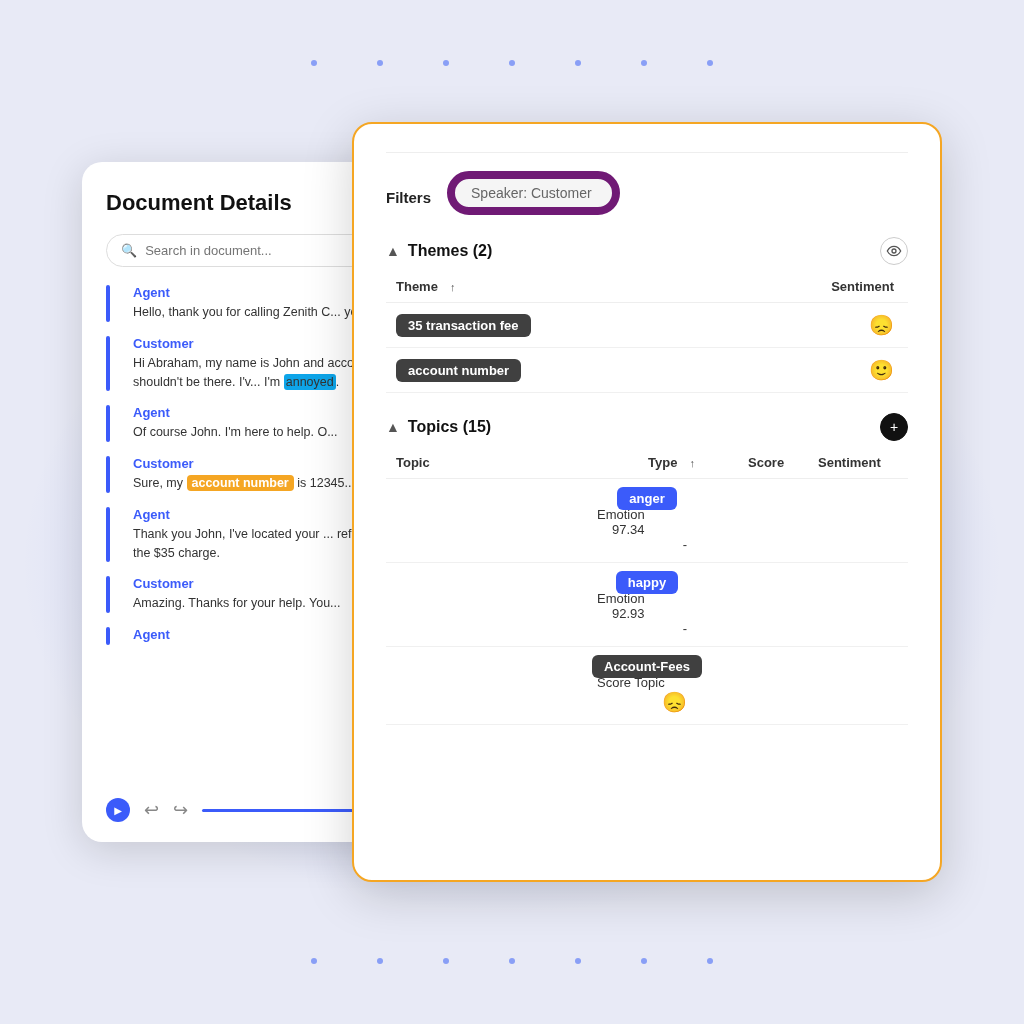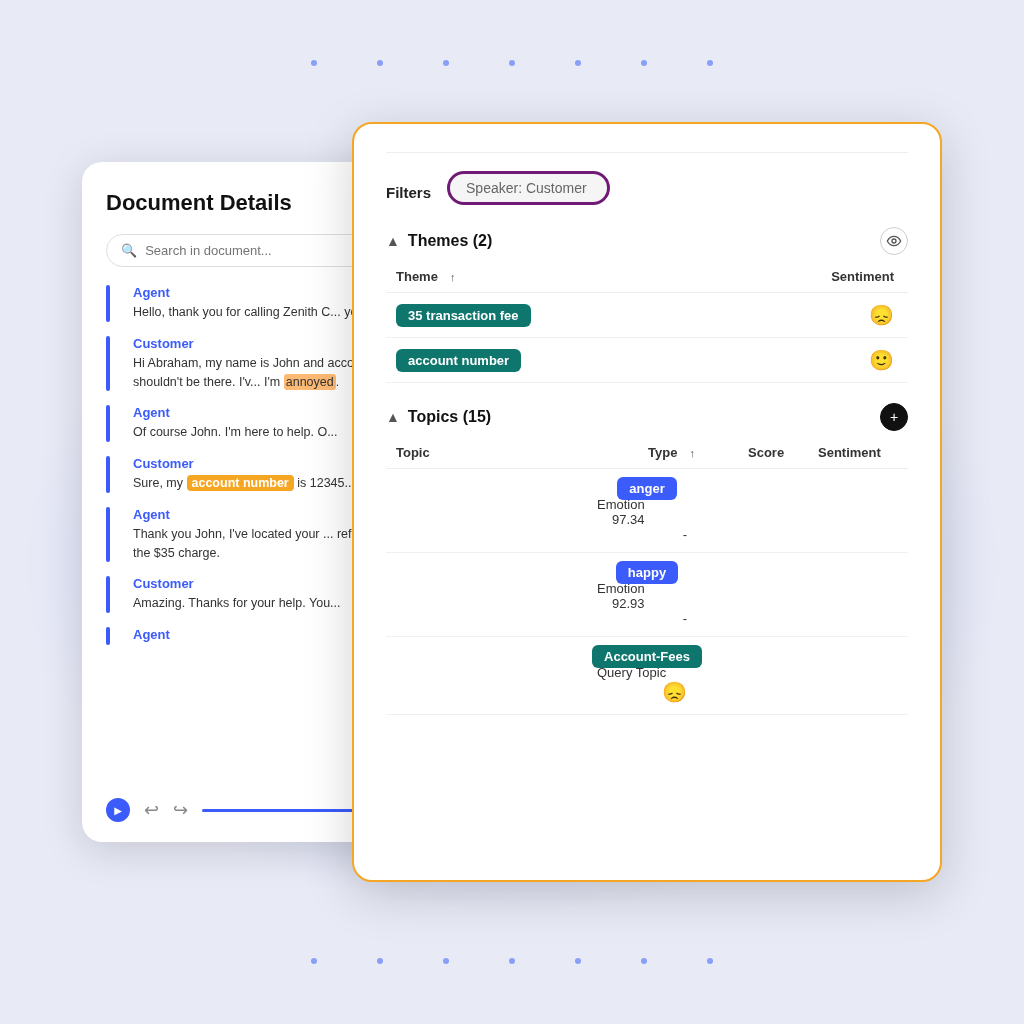--- a/index.html
+++ b/index.html
@@ -129,21 +129,21 @@
 
     
     .highlight-orange {
       background: #f5a623;
       color: #fff;
       border-radius: 4px;
       padding: 1px 5px;
       font-weight: 600;
     }
     .highlight-annoyed {
-      background: #fdba74;
+      background: #0ea5e9;
       border-radius: 3px;
       padding: 1px 2px;
     }
 
     
     .audio-bar {
       position: absolute;
       bottom: 20px;
       left: 24px;
       right: 24px;
@@ -219,21 +219,21 @@
     .filters-label {
       font-size: 15px;
       font-weight: 600;
       color: #222;
       margin-top: 8px;
     }
     .filter-chip {
       display: flex;
       align-items: center;
       gap: 8px;
-      border: 3px solid #701a75;
+      border: 8px solid #701a75;
       border-radius: 22px;
       padding: 6px 16px;
       background: #f5f5f5;
       font-size: 13.5px;
       font-weight: 500;
       color: #333;
       cursor: pointer;
     }
     .filter-chip-close {
       font-size: 14px;
@@ -303,21 +303,21 @@
 
     .table-row {
       display: flex;
       align-items: center;
       padding: 10px 10px;
       border-bottom: 1px solid #f0f0f0;
     }
 
     
     .tag-orange {
-      background: #0f766e;
+      background: #404040;
       color: #fff;
       border-radius: 6px;
       padding: 4px 12px;
       font-size: 13px;
       font-weight: 600;
     }
     .tag-blue {
       background: #3b5bfa;
       color: #fff;
       border-radius: 6px;
@@ -560,21 +560,21 @@
         </div>
         <div class="col-type" style="font-size:13px;color:#333;">Emotion</div>
         <div class="col-score" style="font-size:13px;color:#333;">92.93</div>
         <div class="col-sentiment-topics" style="font-size:13px;color:#333;text-align:right;">-</div>
       </div>
 
       <div class="topics-row">
         <div class="col-topic">
           <span class="tag-orange">Account-Fees</span>
         </div>
-        <div class="col-type" style="font-size:13px;color:#333;">Query Topic</div>
+        <div class="col-type" style="font-size:13px;color:#333;">Score Topic</div>
         <div class="col-score" style="font-size:13px;color:#333;"></div>
         <div class="col-sentiment-topics" style="font-size:20px;color:#e74c3c;text-align:right;">😞</div>
       </div>
     </div>
 
   </div>
 
 </div>
 
 </body></html>

